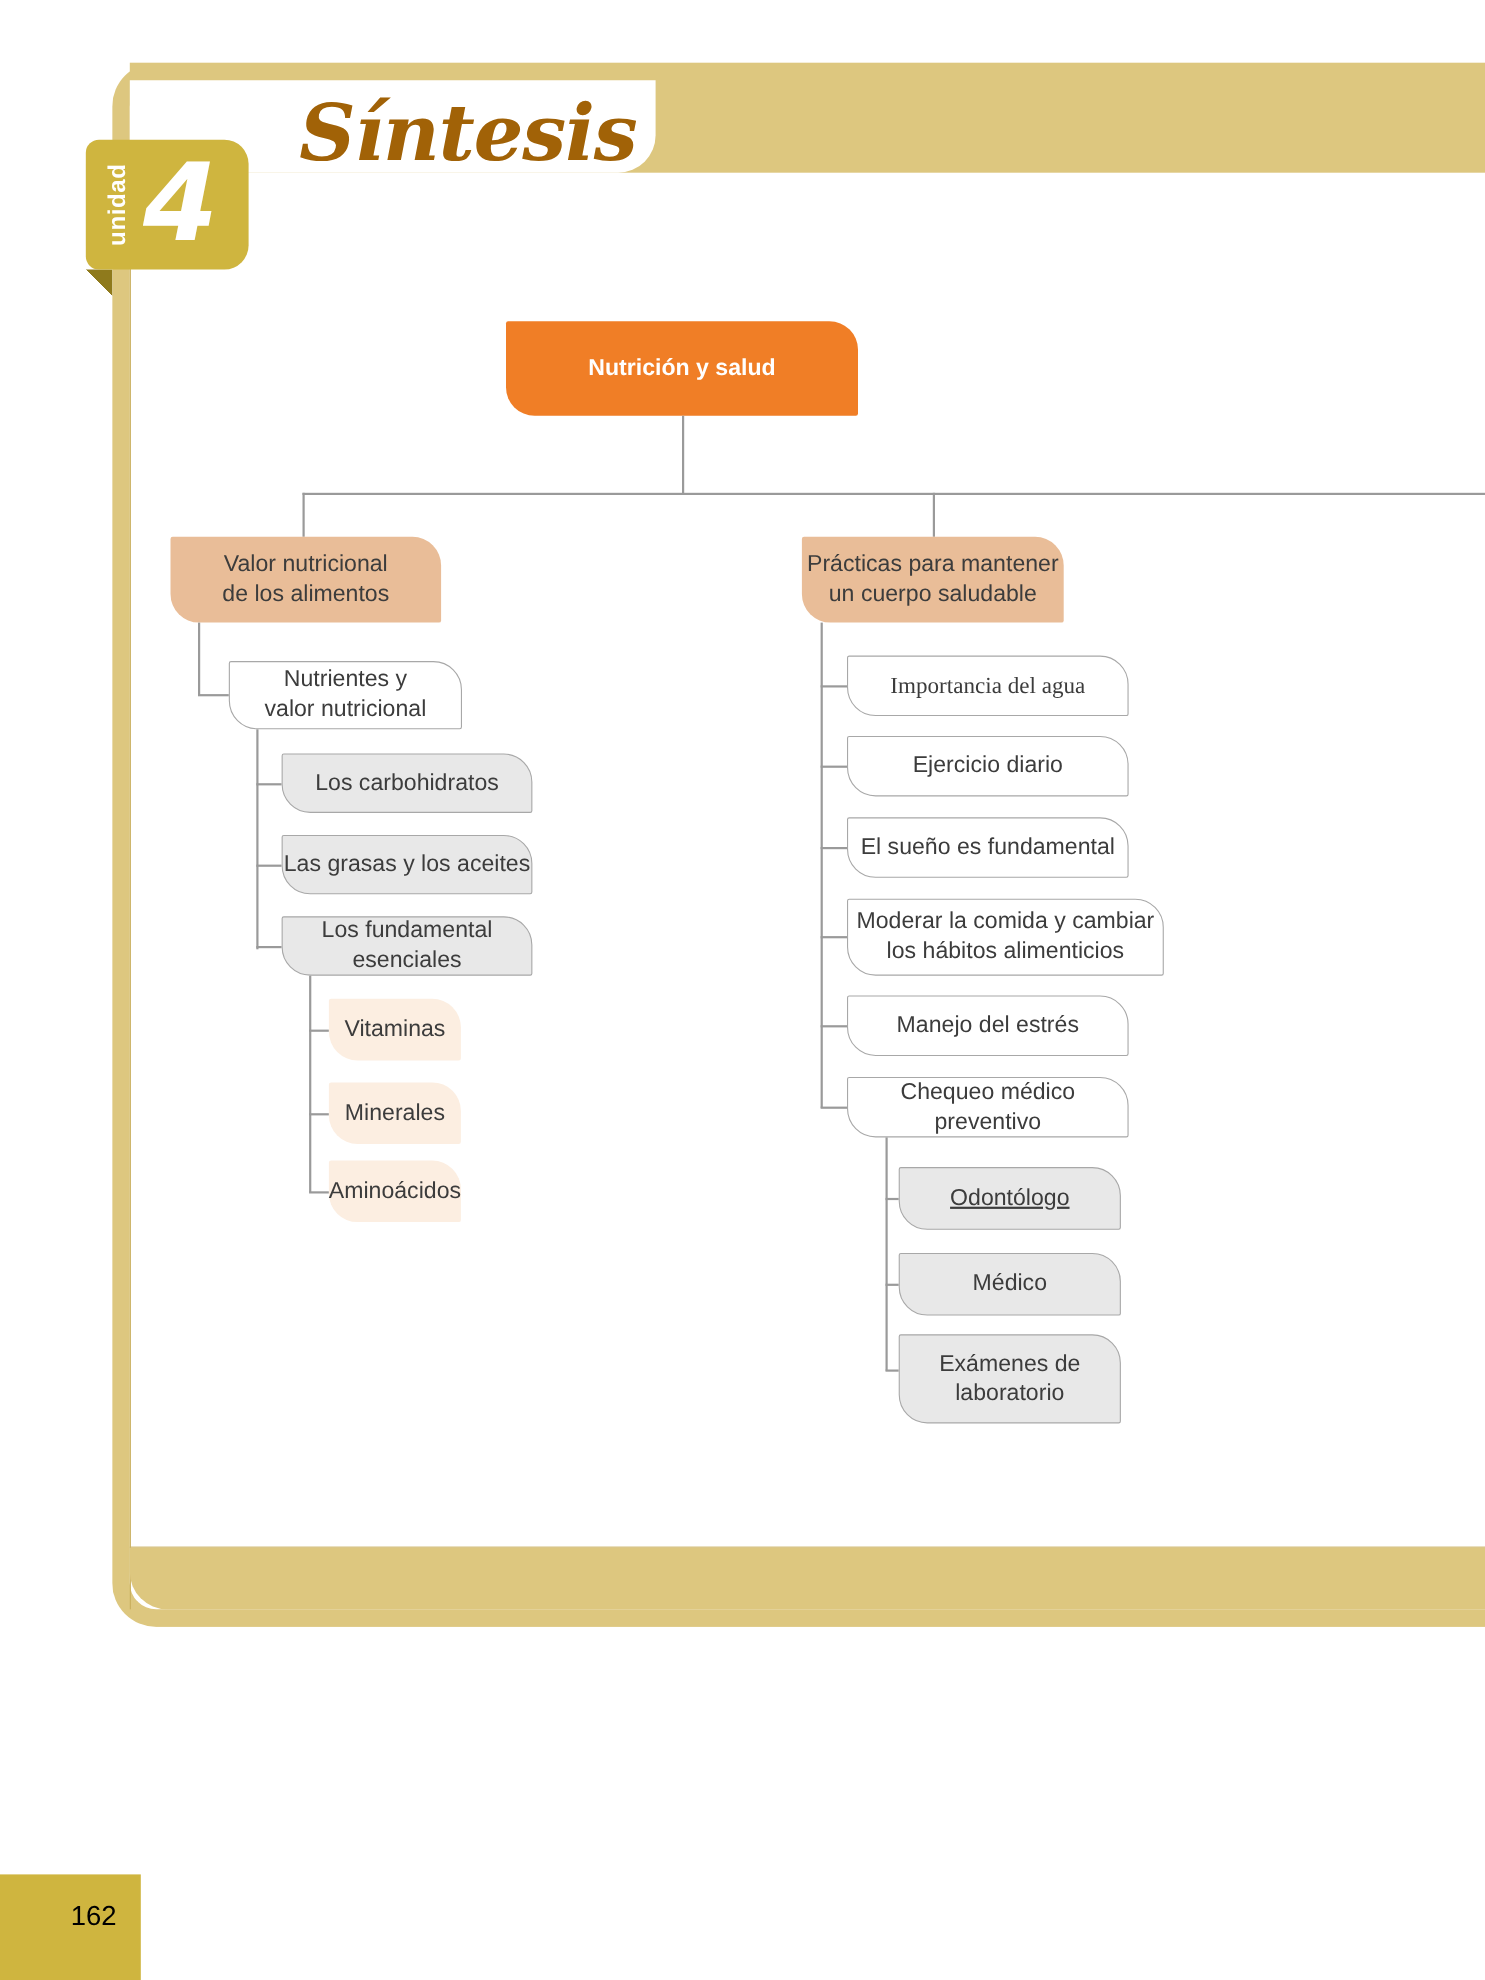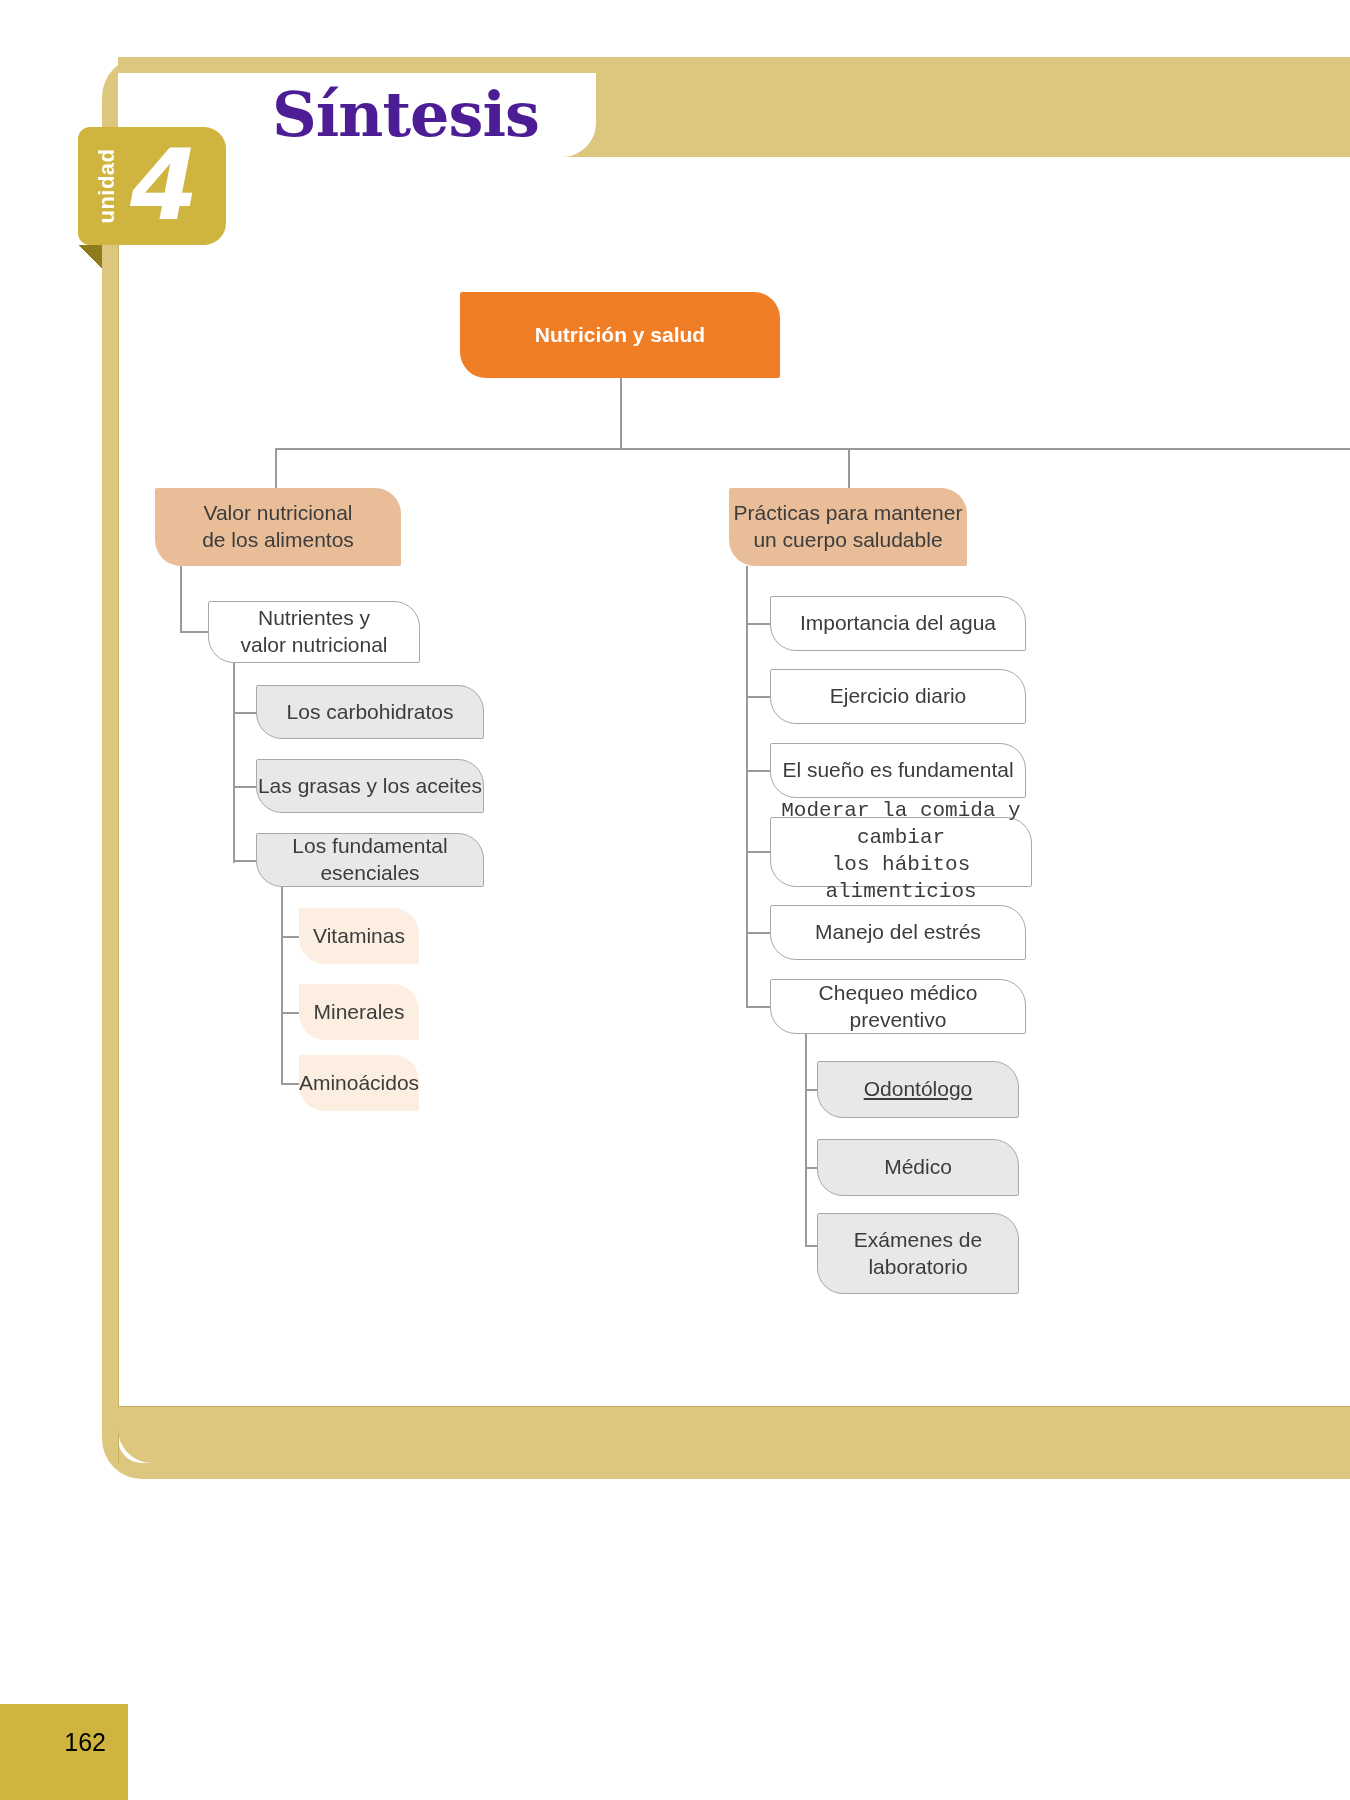--- a/index.html
+++ b/index.html
@@ -131,23 +131,24 @@
     font-family: "DejaVu Sans", sans-serif;
     line-height: 112px;
   }
 
   
   #page-title {
     position: absolute;
     left: 272px;
     top: 78px;
     font-family: "DejaVu Serif", serif;
-    font-size: 62px;
+    font-style: italic;
+    font-size: 71px;
     font-weight: bold;
-    color: #4c1d95;
+    color: #a16207;
     letter-spacing: -1px;
     z-index: 6;
   }
 
   
   #page-number-box {
     position: absolute;
     left: 0px;
     top: 1704px;
     width: 128px;
@@ -308,36 +309,36 @@
   </div>
 
   <div class="connector h" style="left:261px; top:1083px; width:18px;"></div>
   <div class="node corner-a n-l5" style="left:279px; top:1055px; width:120px; height:56px;">
     <span>Aminoácidos</span>
   </div>
 
   <div class="connector v" style="left:726px; top:566px; height:441px;"></div>
 
   <div class="connector h" style="left:726px; top:623px; width:24px;"></div>
-  <div class="node corner-a n-l3" style="left:750px; top:596px; width:256px; height:55px;">
+  <div class="node corner-a n-l3" style="left:750px; top:596px; width:256px; height:55px;font-family:Liberation Serif, serif;">
     <span>Importancia del agua</span>
   </div>
 
   <div class="connector h" style="left:726px; top:696px; width:24px;"></div>
   <div class="node corner-a n-l3" style="left:750px; top:669px; width:256px; height:55px;">
     <span>Ejercicio diario</span>
   </div>
 
   <div class="connector h" style="left:726px; top:770px; width:24px;"></div>
   <div class="node corner-a n-l3" style="left:750px; top:743px; width:256px; height:55px;">
     <span>El sueño es fundamental</span>
   </div>
 
   <div class="connector h" style="left:726px; top:851px; width:24px;"></div>
-  <div class="node corner-a n-l3" style="left:750px; top:817px; width:262px; height:70px;font-family:Liberation Mono, monospace;">
+  <div class="node corner-a n-l3" style="left:750px; top:817px; width:288px; height:70px;">
     <span style="white-space:pre-line;">Moderar la comida y cambiar
 los hábitos alimenticios</span>
   </div>
 
   <div class="connector h" style="left:726px; top:932px; width:24px;"></div>
   <div class="node corner-a n-l3" style="left:750px; top:905px; width:256px; height:55px;">
     <span>Manejo del estrés</span>
   </div>
 
   <div class="connector h" style="left:726px; top:1006px; width:24px;"></div>

